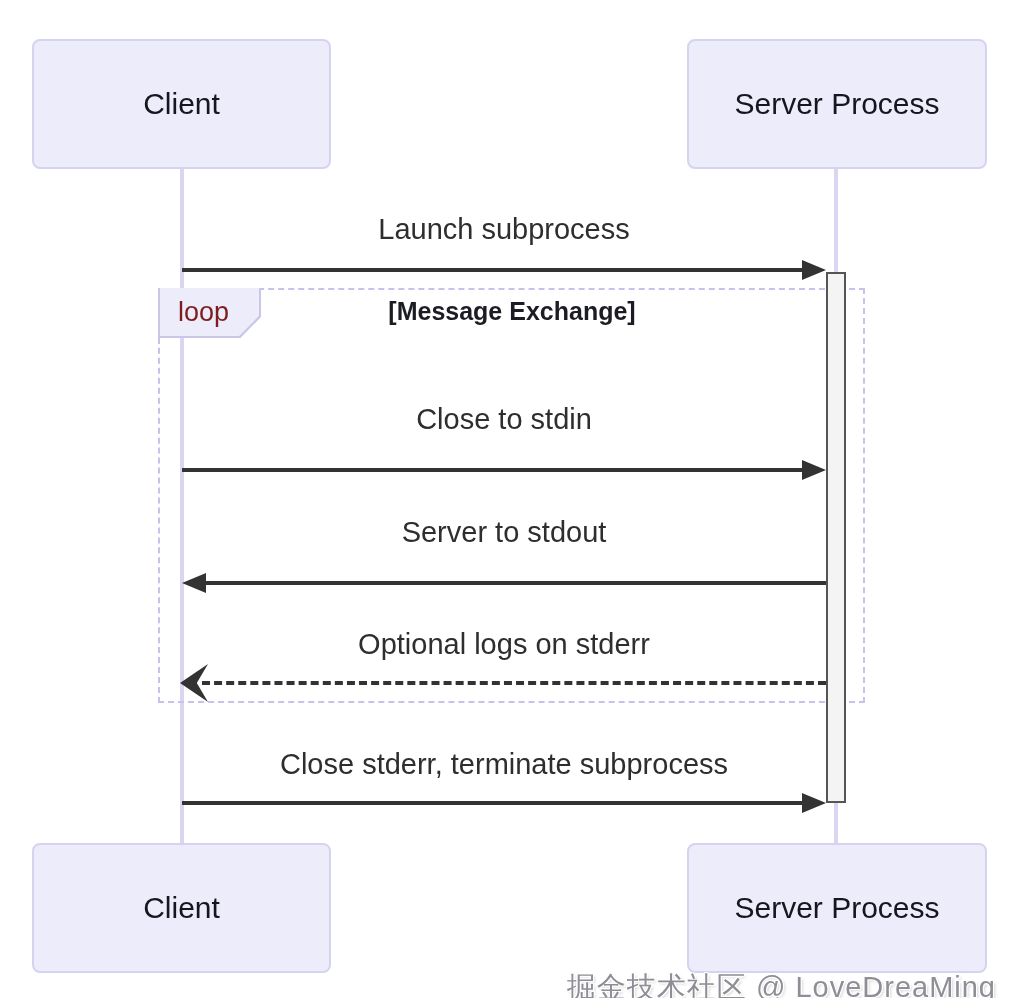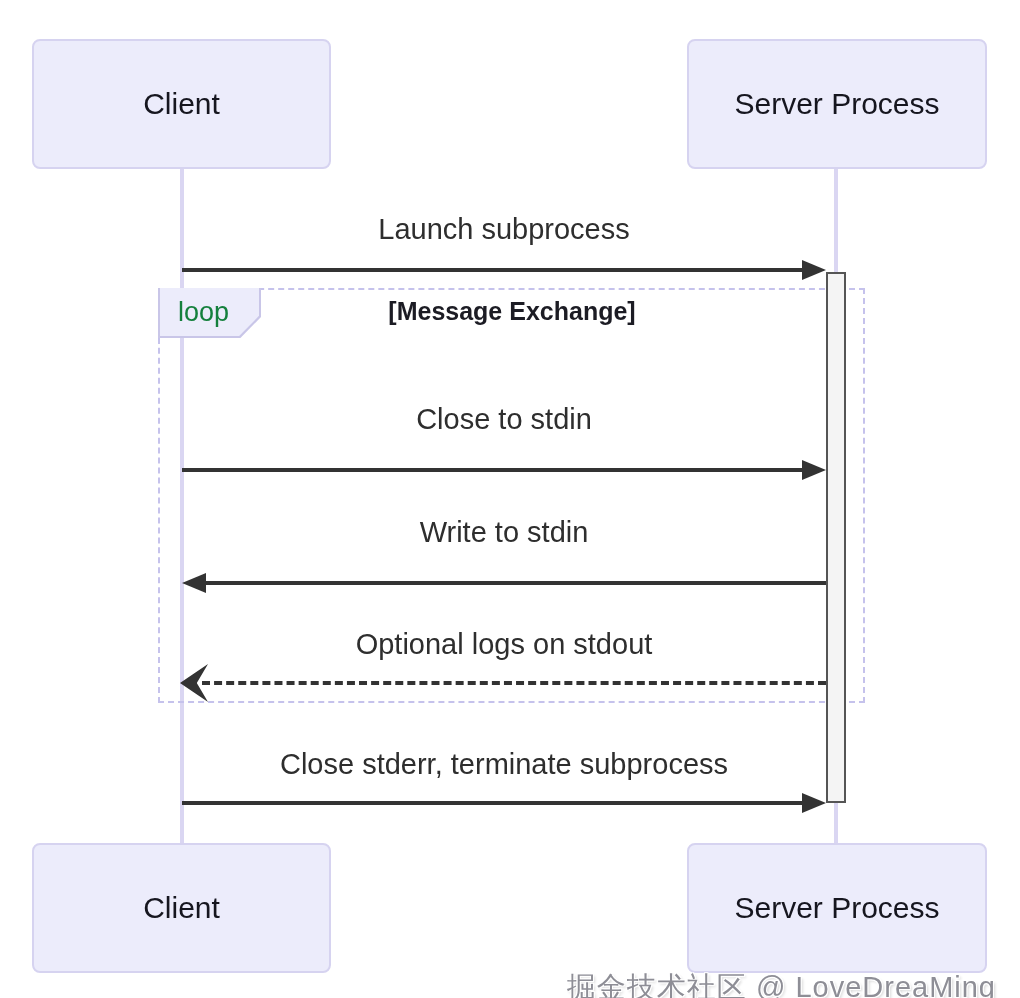--- a/index.html
+++ b/index.html
@@ -71,21 +71,21 @@
   }
   .loop-label-inner {
     position: absolute;
     left: 2px; top: 0; right: 2px; bottom: 2px;
     background: #ECECFB;
     clip-path: polygon(0 0, 100% 0, 100% 58%, 80% 100%, 0 100%);
     display: flex;
     align-items: center;
     padding-left: 18px;
     font-size: 27px;
-    color: #15803d;
+    color: #7f1d1d;
   }
   .loop-title {
     position: absolute;
     left: 512px; top: 297px;
     transform: translateX(-50%);
     font-size: 25px;
     font-weight: bold;
     color: #1c1c24;
     white-space: nowrap;
     z-index: 3;
@@ -178,25 +178,25 @@
   <div class="activation"></div>
 
   <div class="msg-label" style="top:211px;">Launch subprocess</div>
   <div class="arrow-line" style="left:182px; top:268px; width:622px;"></div>
   <div class="tri-right" style="left:802px; top:260px;"></div>
 
   <div class="msg-label" style="top:401px;">Close to stdin</div>
   <div class="arrow-line" style="left:182px; top:468px; width:622px;"></div>
   <div class="tri-right" style="left:802px; top:460px;"></div>
 
-  <div class="msg-label" style="top:514px;">Write to stdin</div>
+  <div class="msg-label" style="top:514px;">Server to stdout</div>
   <div class="arrow-line" style="left:204px; top:581px; width:622px;"></div>
   <div class="tri-left" style="left:182px; top:573px;"></div>
 
-  <div class="msg-label" style="top:626px;">Optional logs on stdout</div>
+  <div class="msg-label" style="top:626px;">Optional logs on stderr</div>
   <div class="arrow-line dashed" style="left:202px; top:681px; width:624px;"></div>
   <div class="swallow-left" style="left:180px; top:664px;"></div>
 
   <div class="msg-label" style="top:746px;">Close stderr, terminate subprocess</div>
   <div class="arrow-line" style="left:182px; top:801px; width:622px;"></div>
   <div class="tri-right" style="left:802px; top:793px;"></div>
 
   <div class="watermark">掘金技术社区 @ LoveDreaMing</div>
 
 </div>

